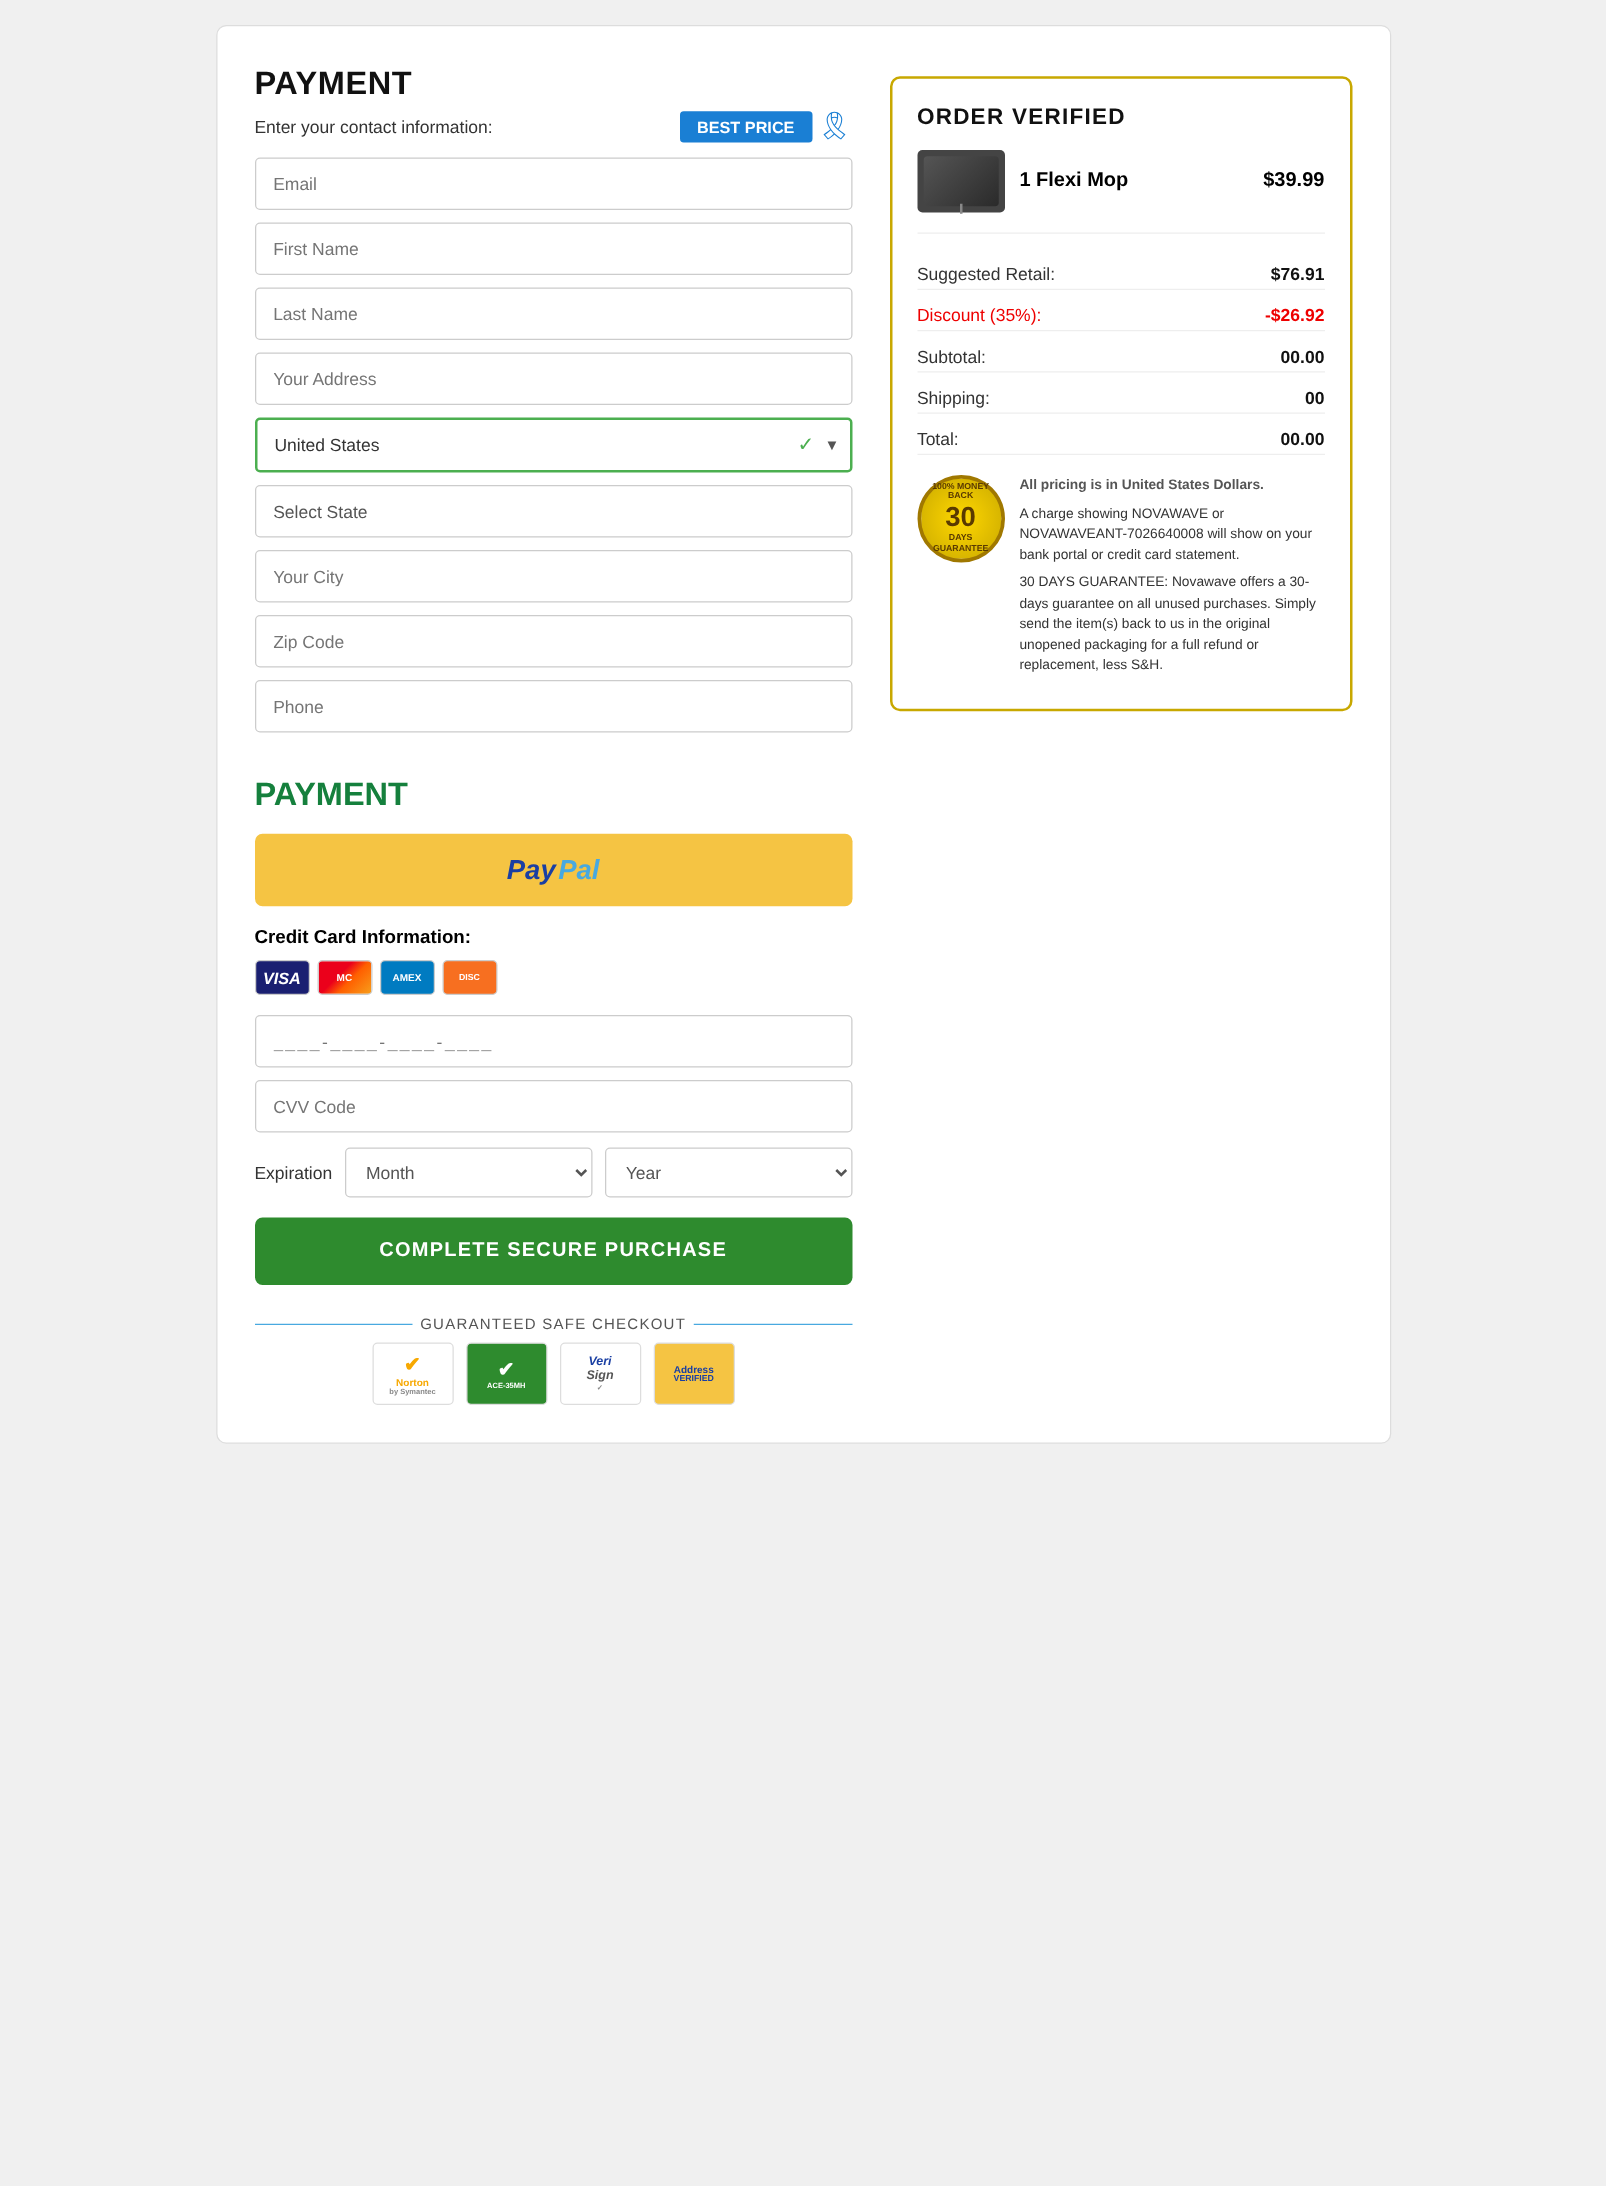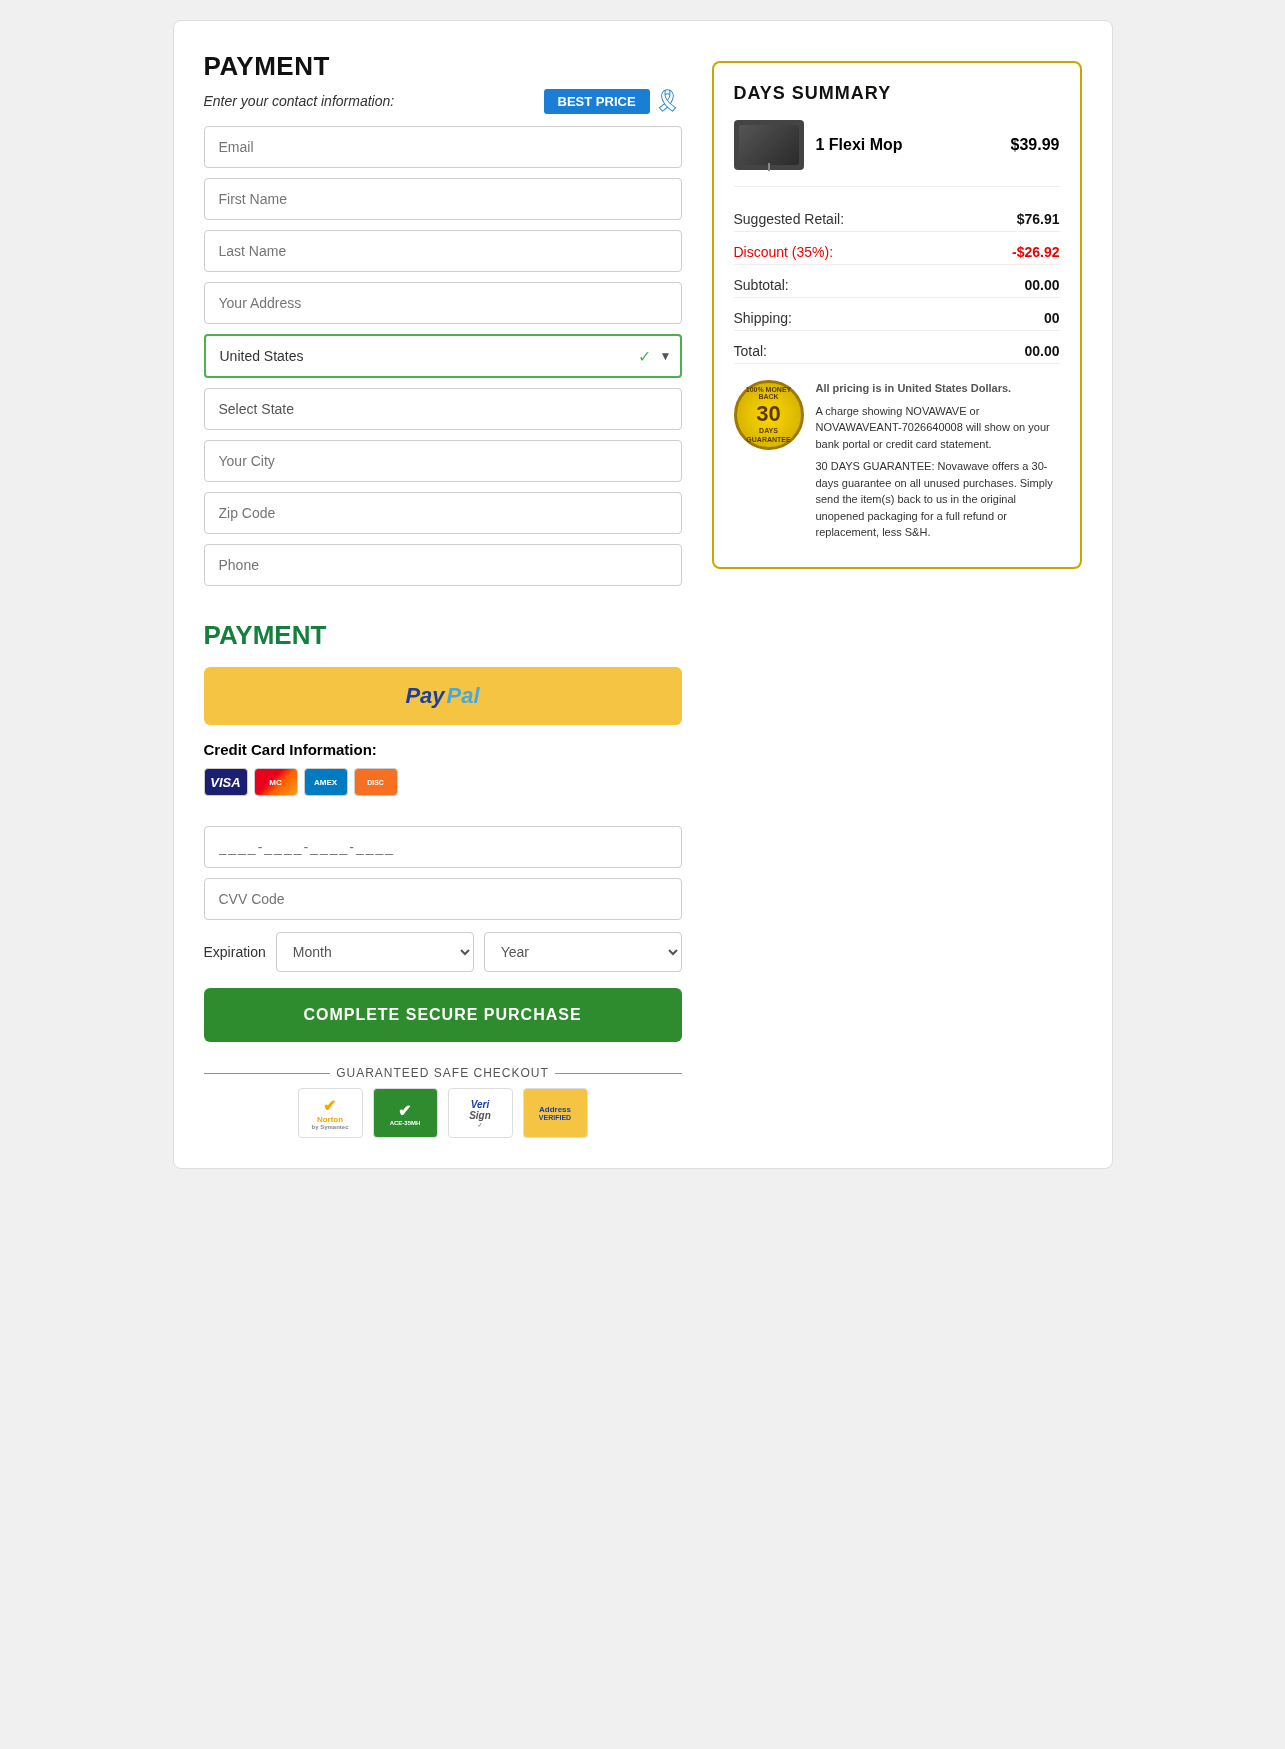--- a/index.html
+++ b/index.html
@@ -40,21 +40,20 @@
     }
     .contact-info-row {
       display: flex;
       align-items: center;
       justify-content: space-between;
       margin-bottom: 12px;
     }
     .contact-label {
       font-size: 14px;
       color: #333;
-      font-style: italic;
     }
     .best-price-badge {
       background: #1a7fd4;
       color: #fff;
       font-weight: 700;
       font-size: 13px;
       padding: 5px 14px;
       border-radius: 3px;
       position: relative;
       display: inline-flex;
@@ -153,21 +152,21 @@
     .paypal-blue { color: #1a3fa3; }
     .paypal-light { color: #48a9e0; }
     .credit-card-label {
       font-size: 15px;
       font-weight: 700;
       margin-bottom: 10px;
     }
     .card-icons {
       display: flex;
       gap: 6px;
-      margin-bottom: 30px;
+      margin-bottom: 16px;
       align-items: flex-start;
     }
     .card-icon {
       width: 44px;
       height: 28px;
       border-radius: 4px;
       display: flex;
       align-items: center;
       justify-content: center;
       font-size: 9px;
@@ -512,21 +511,21 @@
         <div class="trust-icon paypal-verified-icon">
           <span style="font-size:8px;font-weight:700;color:#1a3fa3;">Address</span>
           <span style="font-size:7px;color:#1a3fa3;">VERIFIED</span>
         </div>
       </div>
     </div>
   </div>
 
   <div class="right-col">
     <div class="order-summary-box">
-      <h2 class="order-summary-title">DAYS SUMMARY</h2>
+      <h2 class="order-summary-title">ORDER VERIFIED</h2>
 
       <div class="product-row">
         <div class="product-image">
           <div class="product-image-inner"></div>
         </div>
         <span class="product-name">1 Flexi Mop</span>
         <span class="product-price">$39.99</span>
       </div>
 
       <div class="price-row">

